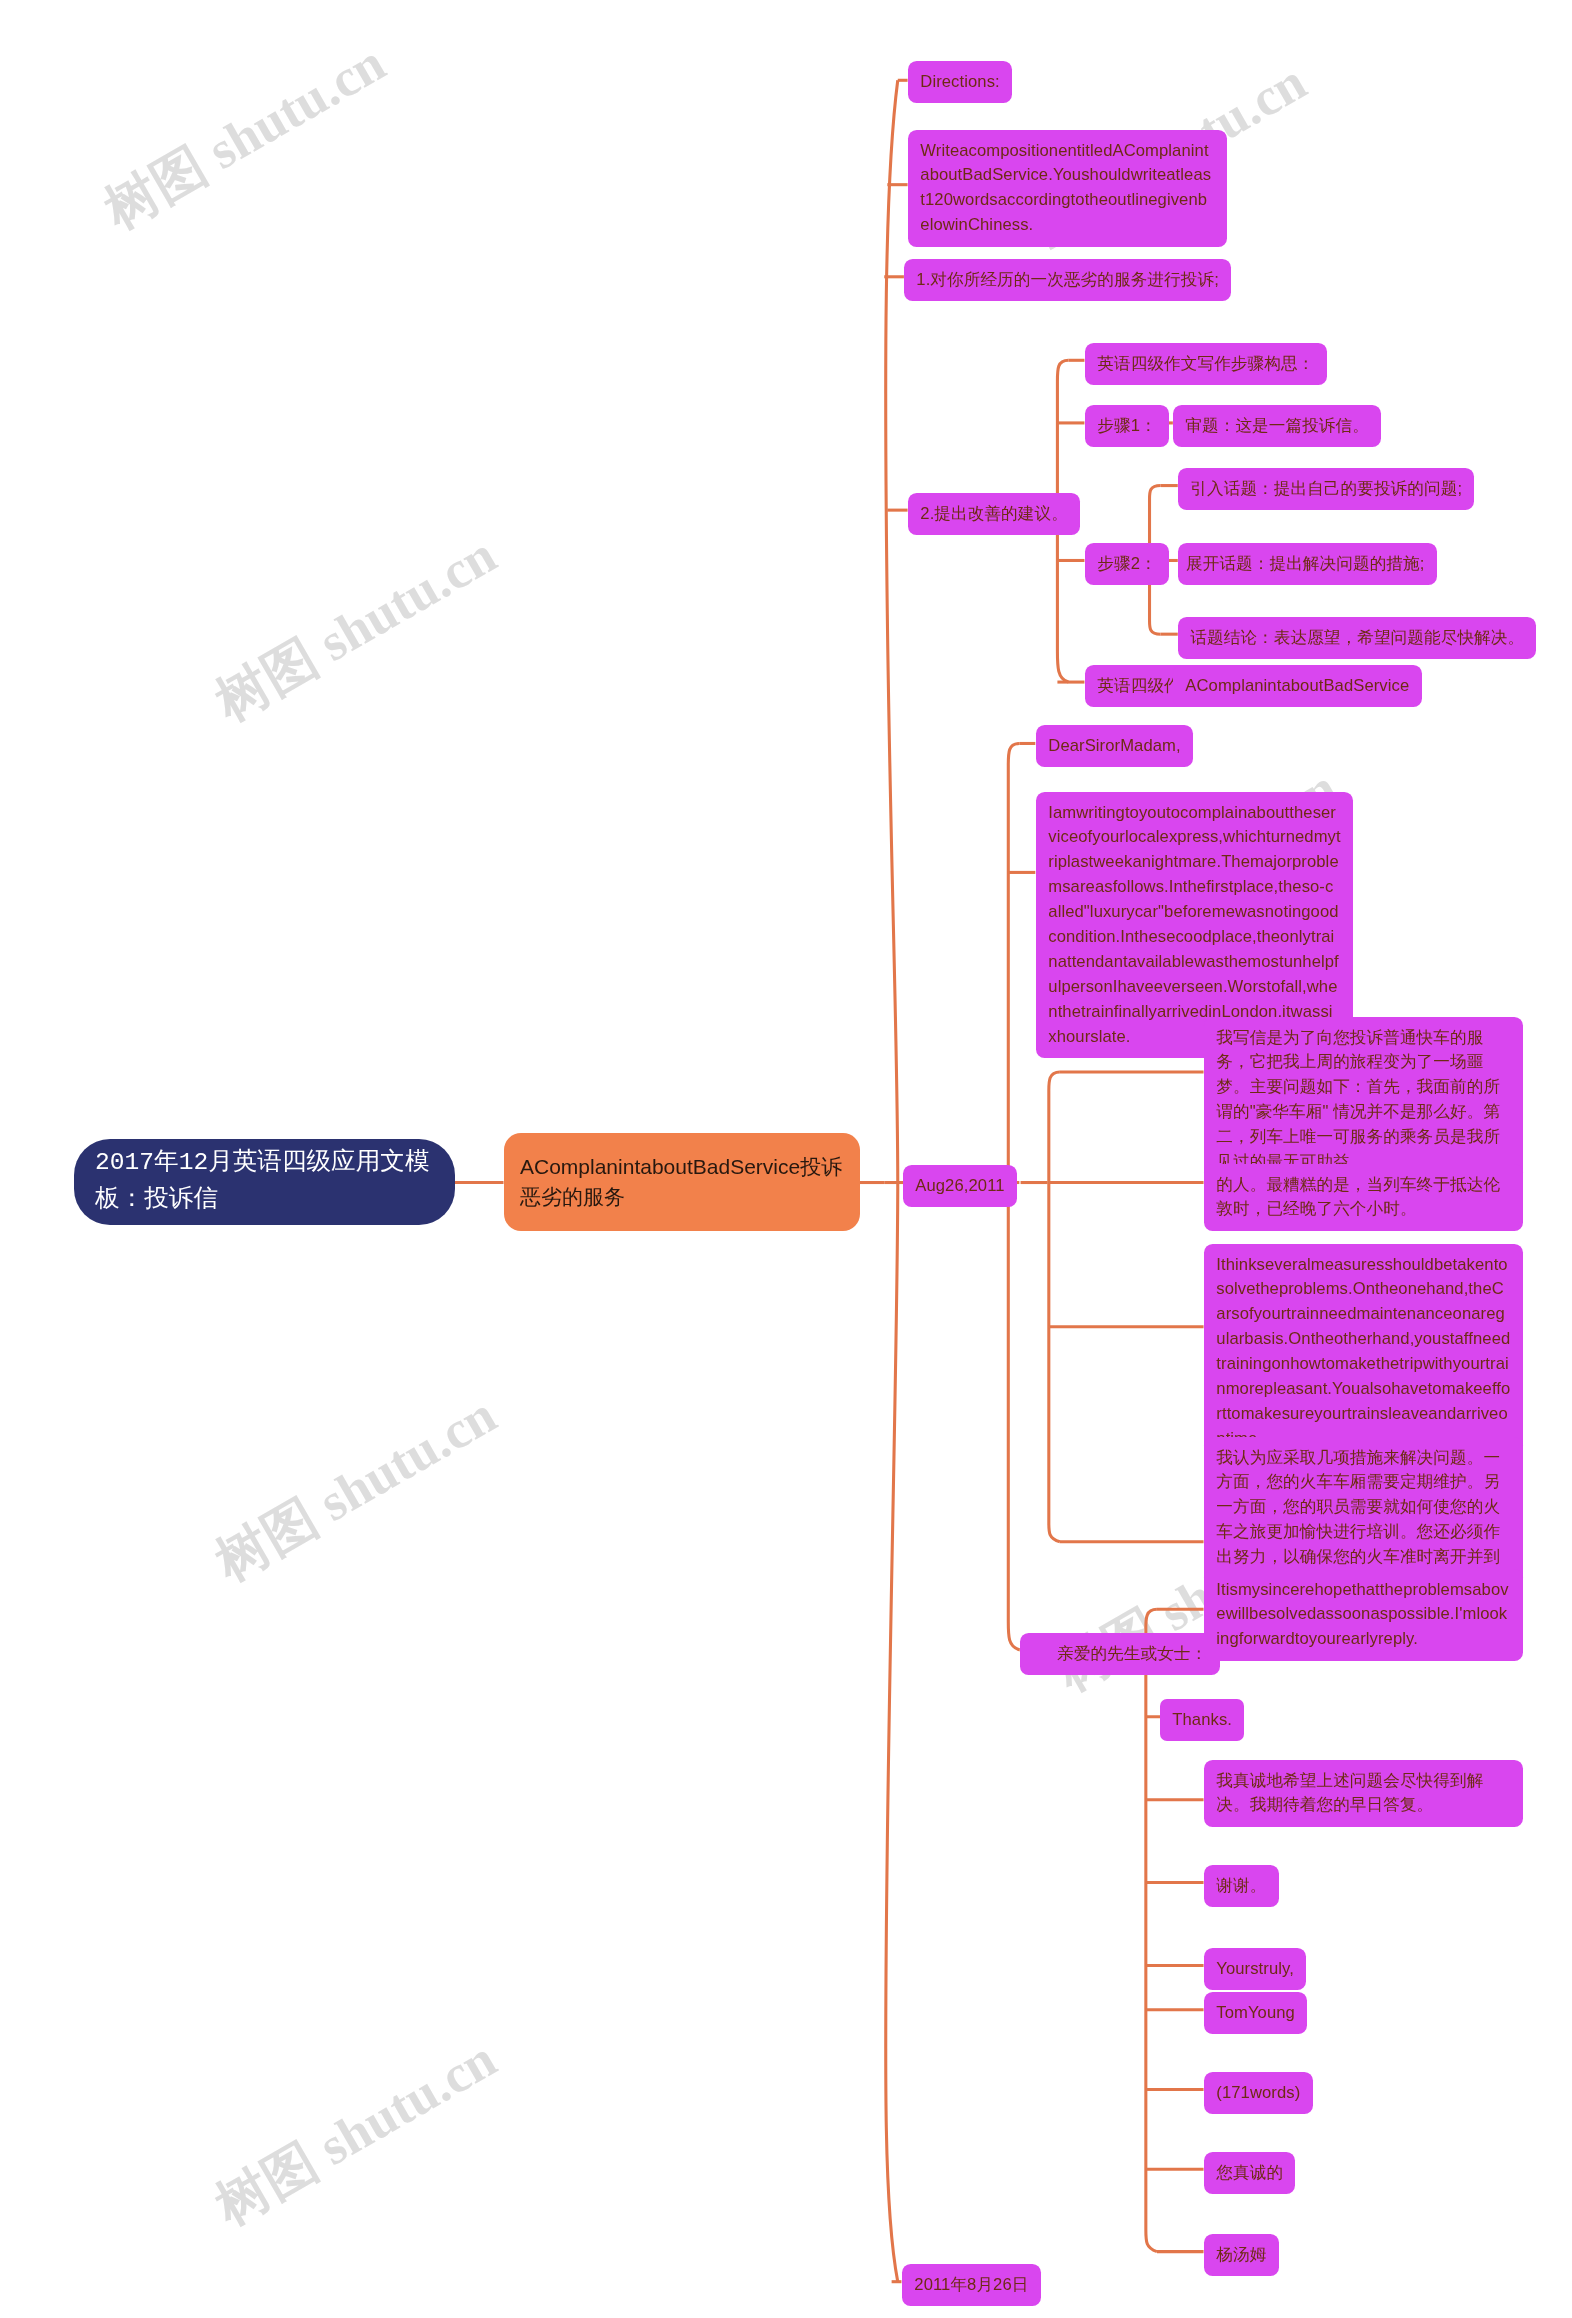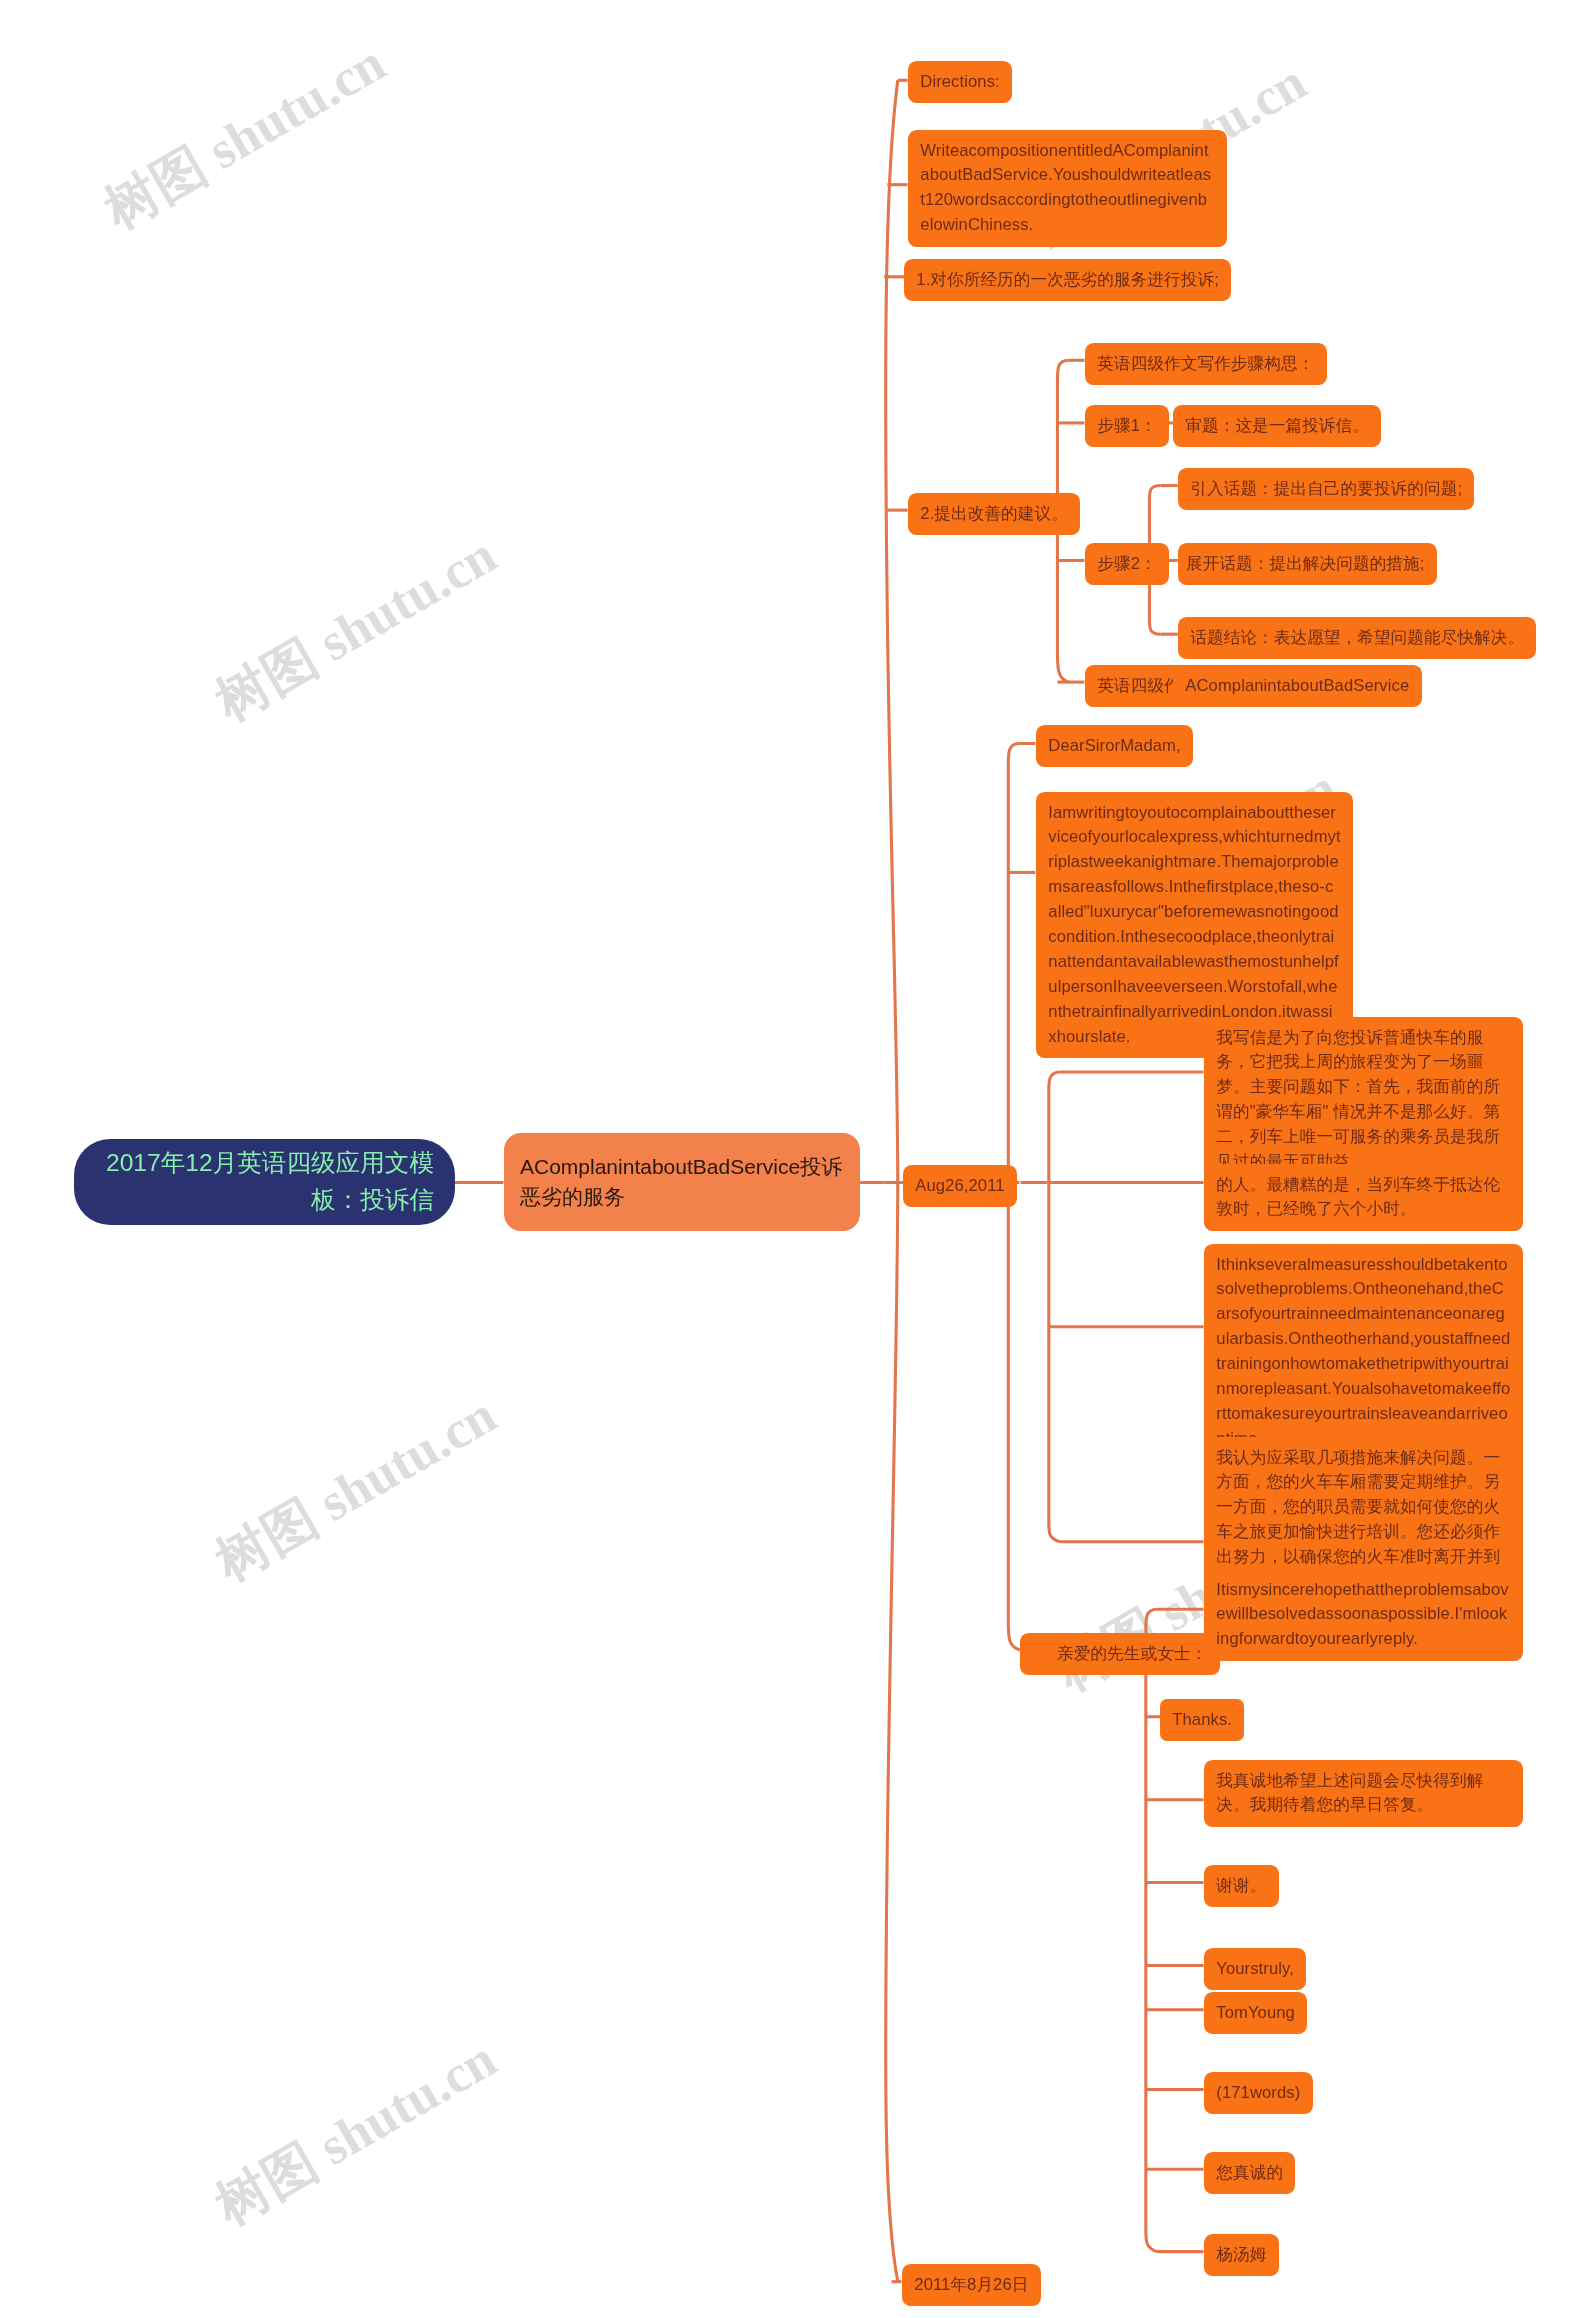--- a/index.html
+++ b/index.html
@@ -24,46 +24,47 @@
     transform-origin:left top;
     white-space:nowrap;
     user-select:none;
     opacity:.85;
   }
 
   
   .node{
     position:absolute;
     box-sizing:border-box;
-    background:#f97316;
+    background:#d946ef;
     color:#6e2b14;
     border-radius:8.6px;
     padding:8.6px 12.3px;
     font-size:16.6px;
     line-height:1.5;
     letter-spacing:0.1px;
     white-space:pre-wrap;
     word-break:break-all;
   }
   .node.cn{word-break:normal;}
   .node.one-line{white-space:nowrap;word-break:normal;}
 
   .root{
     position:absolute;
     background:#2b3270;
-    color:#86efac;
+    color:#ffffff;
     border-radius:36px;
     font-size:24.6px;
     line-height:1.5;
-    text-align:right;
+    text-align:left;
     display:flex;
     align-items:center;
     justify-content:center;
     padding:0 21px;
     box-sizing:border-box;
+    font-family:Liberation Mono, monospace;
   }
   .branch1{
     position:absolute;
     background:#f2814b;
     color:#27180f;
     border-radius:17px;
     font-size:21px;
     line-height:1.45;
     display:flex;
     align-items:center;

